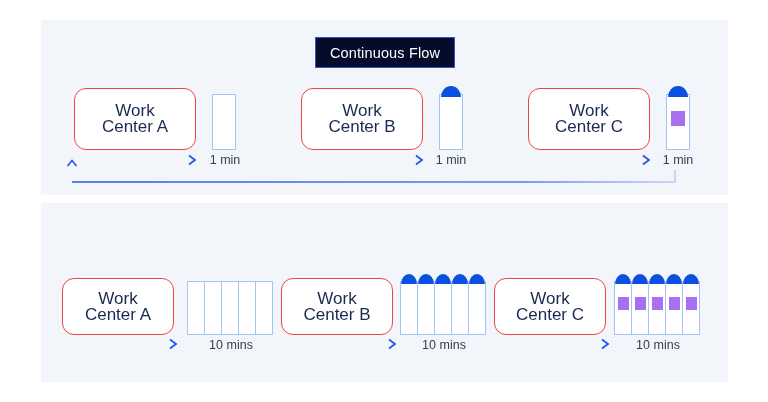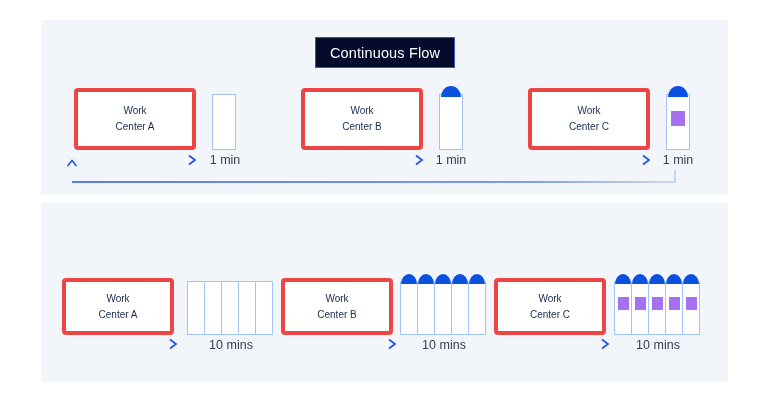--- a/index.html
+++ b/index.html
@@ -53,30 +53,30 @@
     width: 768px;
     height: 110px;
   }
   #row-continuous { top: 80px; }
   #row-batch      { top: 268px; }
 
   
   .wc-box {
     position: absolute;
     background: #ffffff;
-    border: 4px solid #ef4444;
+    border: 1px solid #ef4444;
     box-sizing: border-box;
     display: flex;
     align-items: center;
     justify-content: center;
     text-align: center;
     color: #1b2a52;
-    font-size: 10px;
+    font-size: 17px;
     line-height: 16px;
-    border-radius: 4px;
+    border-radius: 12px;
   }
 
   
   .wc-arrow {
     position: absolute;
     height: 12px;
     display: block;
   }
 
   

